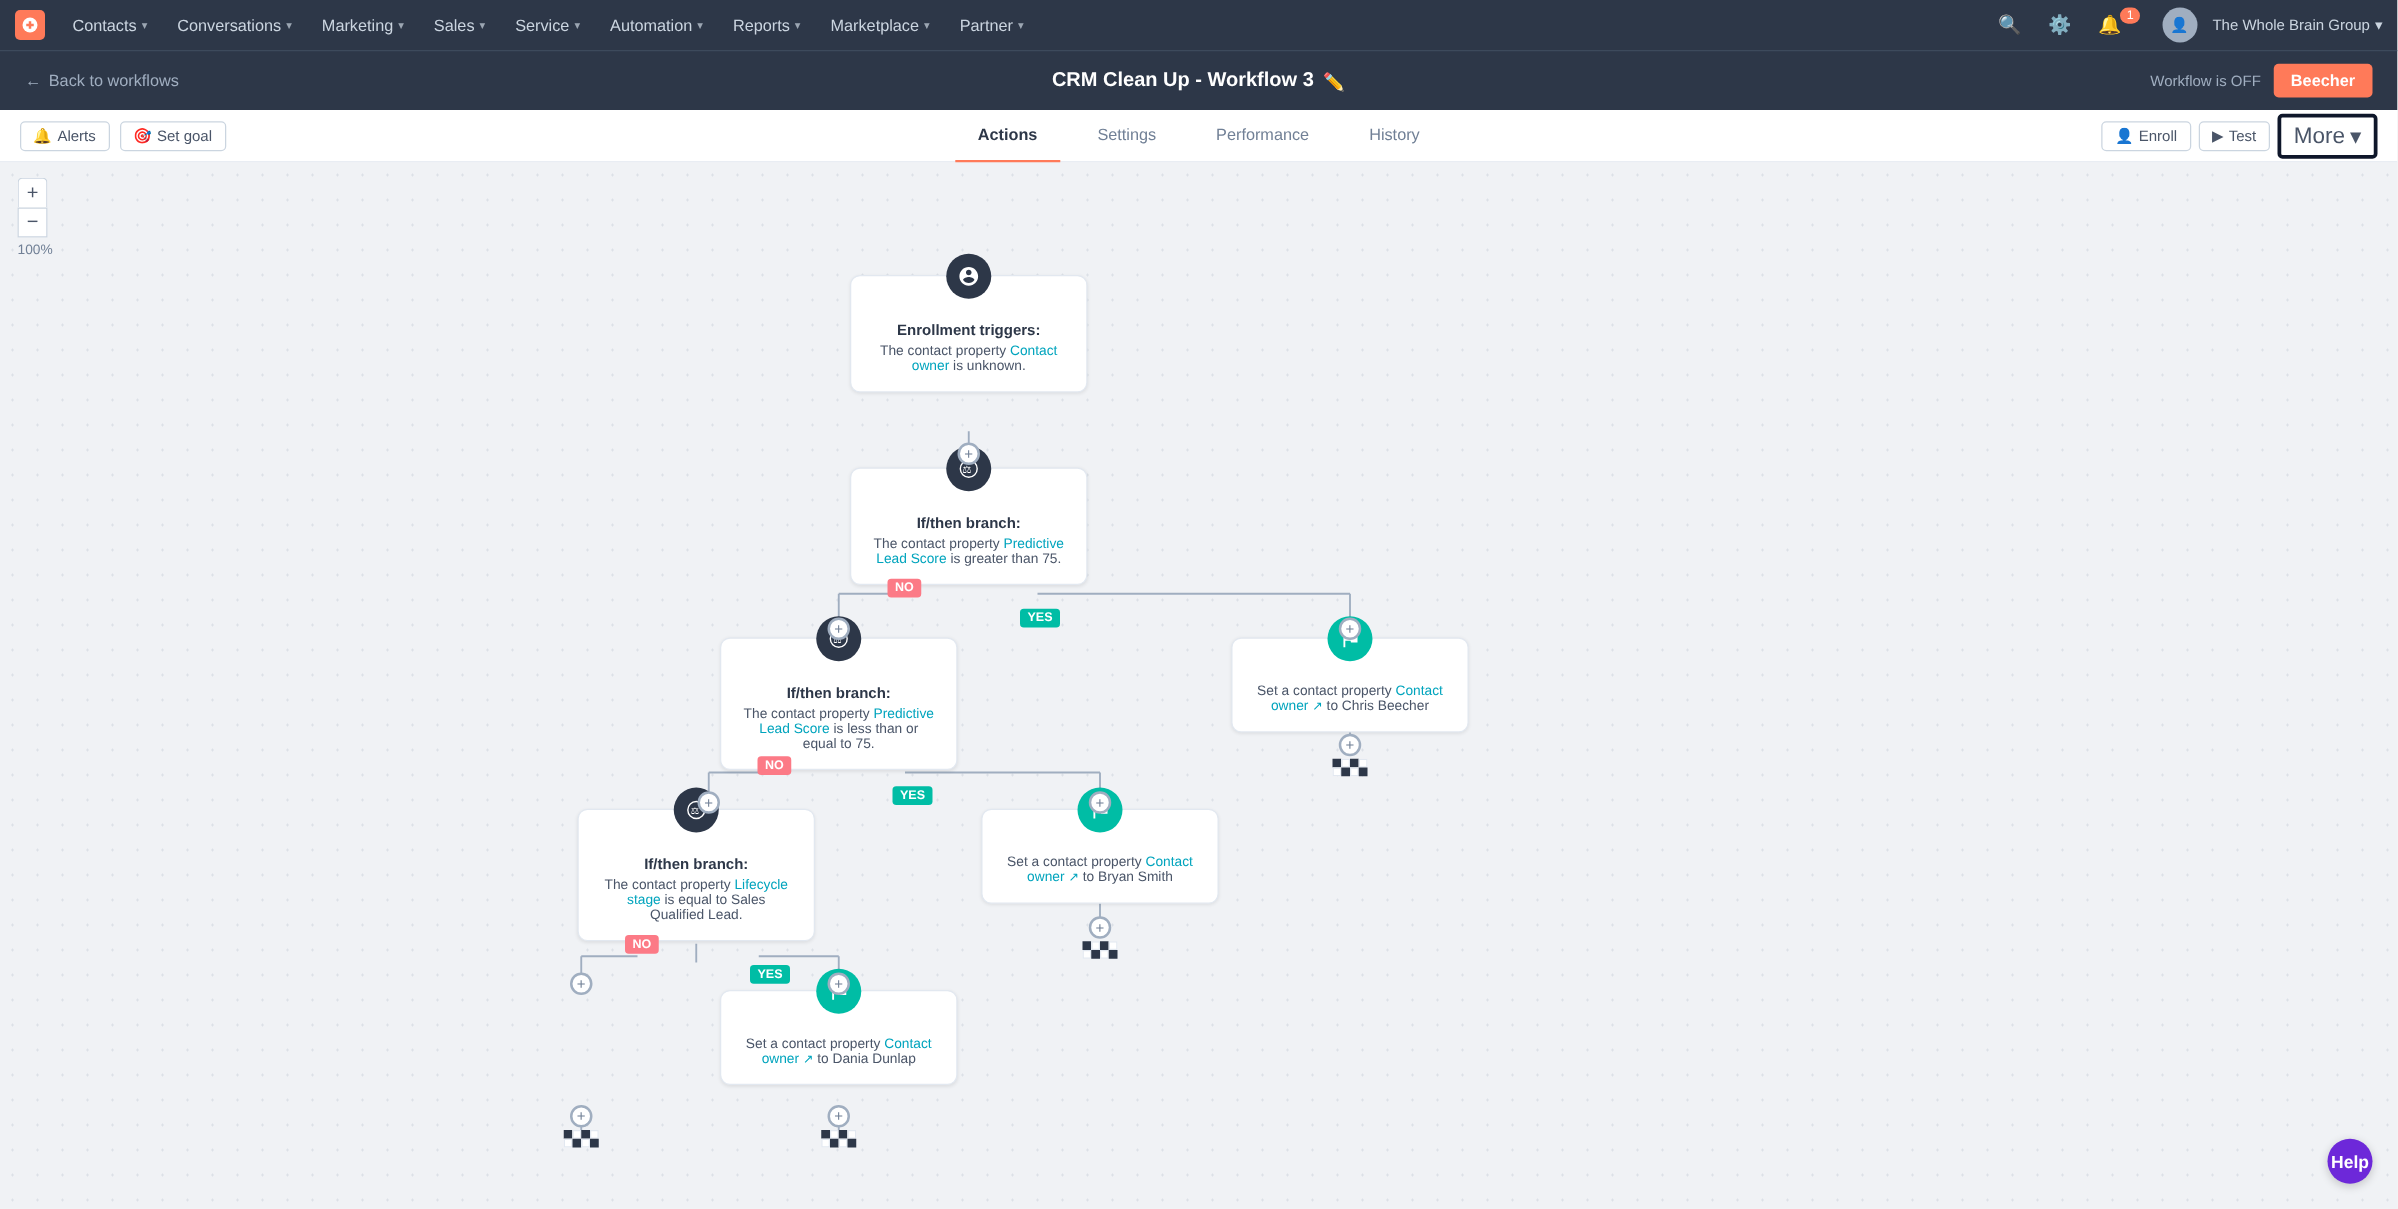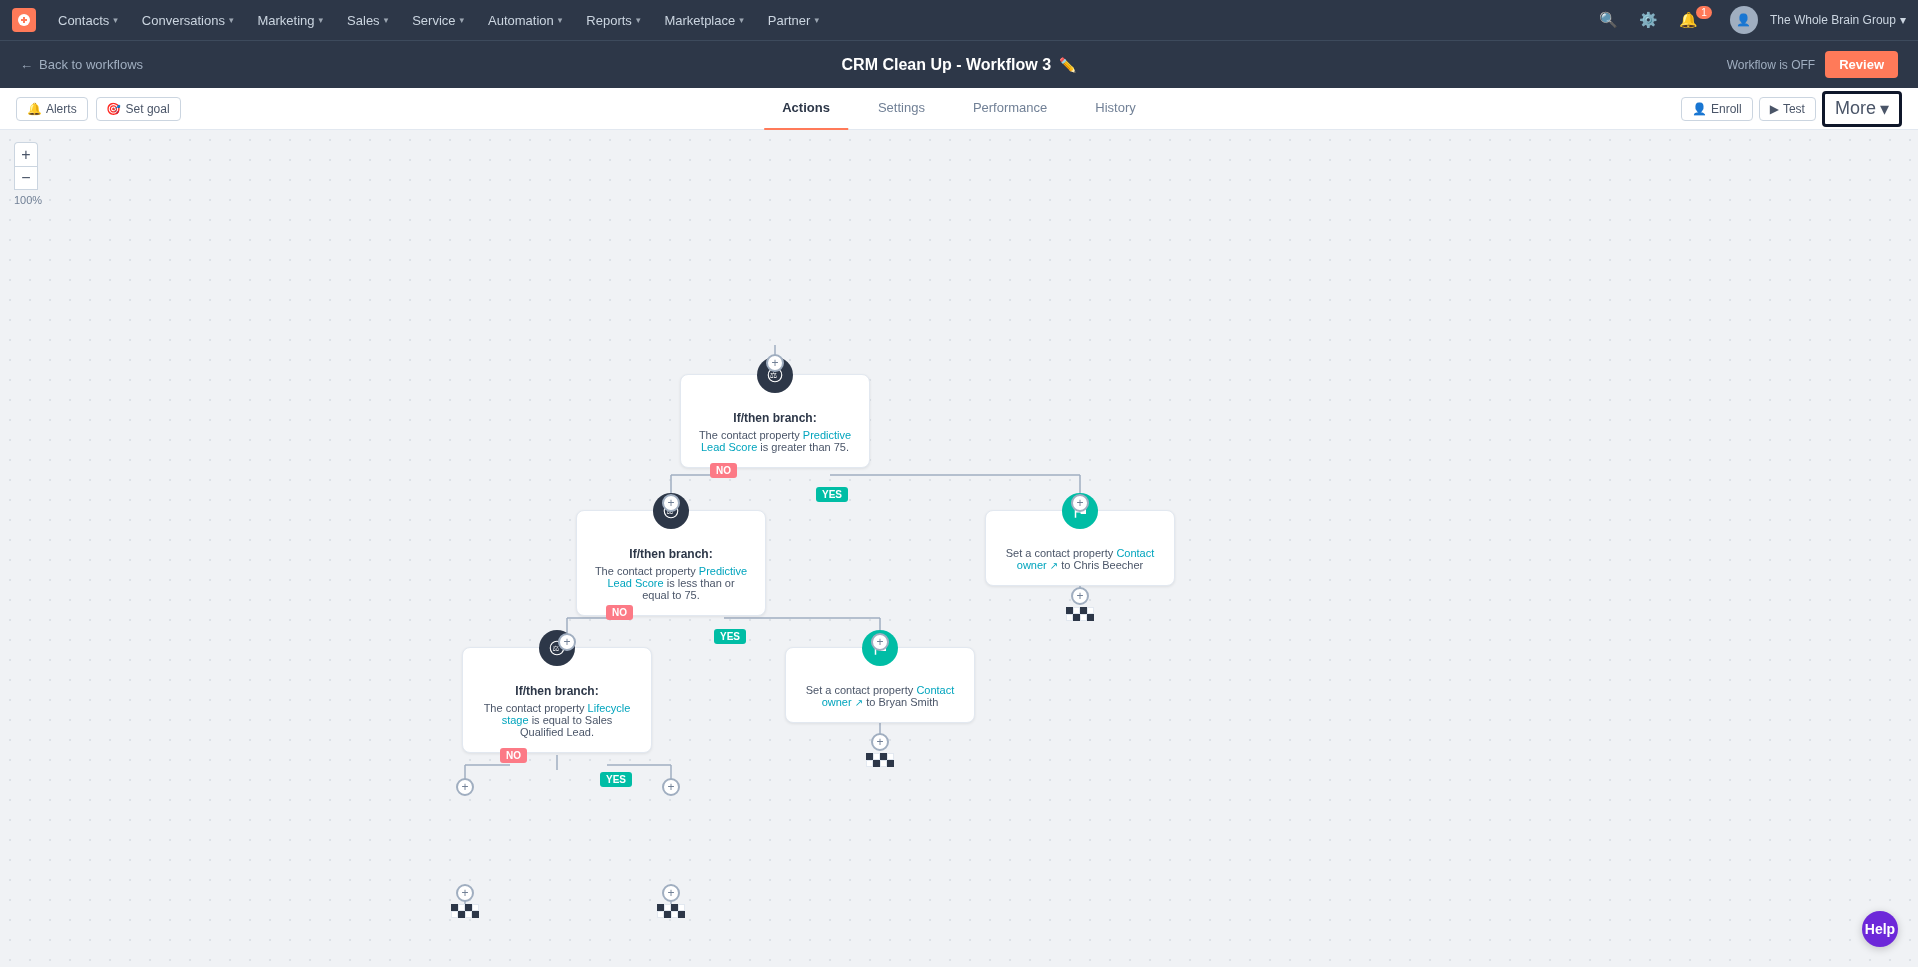--- a/index.html
+++ b/index.html
@@ -437,21 +437,21 @@
   <a class="back-link">
     <span>←</span>
     <span>Back to workflows</span>
   </a>
   <div class="workflow-title-area">
     <span class="workflow-title">CRM Clean Up - Workflow 3</span>
     <span class="edit-icon">✏️</span>
   </div>
   <div class="workflow-actions">
     <span class="workflow-status">Workflow is OFF</span>
-    <button class="btn-review">Review</button>
+    <button class="btn-review">Beecher</button>
   </div>
 </div>
 
 <div class="sub-header">
   <div class="sub-header-left">
     <button class="btn-alerts">
       <span>🔔</span>
       <span>Alerts</span>
     </button>
     <button class="btn-goal">
@@ -519,20 +519,33 @@
 
     <line class="conn-line" x1="1080" y1="445" x2="1080" y2="468"></line>
 
     <line class="conn-line" x1="880" y1="590" x2="880" y2="615"></line>
 
     <line class="conn-line" x1="465" y1="755" x2="465" y2="775"></line>
 
     <line class="conn-line" x1="671" y1="755" x2="671" y2="775"></line>
   </svg>
 
+  <div class="node-card trigger-node" style="text-align:center;">
+    <div class="node-icon-circle dark" style="position:absolute;top:-18px;left:50%;transform:translateX(-50%);">
+      <svg width="18" height="18" viewBox="0 0 24 24" fill="white">
+          <path d="M12 2C6.48 2 2 6.48 2 12s4.48 10 10 10 10-4.48 10-10S17.52 2 12 2zm0 3c1.66 0 3 1.34 3 3s-1.34 3-3 3-3-1.34-3-3 1.34-3 3-3zm0 14.2c-2.5 0-4.71-1.28-6-3.22.03-1.99 4-3.08 6-3.08 1.99 0 5.97 1.09 6 3.08-1.29 1.94-3.5 3.22-6 3.22z"></path>
+        </svg>
+    </div>
+    <div style="margin-top:22px;">
+      <div class="node-header" style="font-weight:600;color:#2d3748;margin-bottom:4px;font-size:12px;">Enrollment triggers:</div>
+      <div style="font-size:11px;color:#4a5568;">
+        <span>The contact property</span> <a class="node-link">Contact owner</a> <span>is unknown.</span>
+      </div>
+    </div>
+  </div>
 
   <div class="plus-connector" style="left:766px;top:224px;">+</div>
 
   <div class="node-card ifthen-node-1" style="text-align:center;top:244px;">
     <div class="node-icon-circle dark" style="position:absolute;top:-18px;left:50%;transform:translateX(-50%);">
       <svg width="18" height="18" viewBox="0 0 24 24" fill="white">
           <circle cx="12" cy="12" r="9" stroke="white" stroke-width="1.5" fill="none"></circle>
           <text x="5" y="16" font-size="11" fill="white">⚖</text>
         </svg>
     </div>
@@ -612,20 +625,32 @@
     </div>
   </div>
 
   <div class="branch-label branch-no" style="left:500px;top:618px;">NO</div>
   <div class="branch-label branch-yes" style="left:600px;top:618px;">YES</div>
 
   <div class="plus-connector" style="left:456px;top:648px;">+</div>
   <div class="plus-connector" style="left:662px;top:648px;">+</div>
 
 
+  <div class="node-card setprop-node-4" style="text-align:center;top:662px;">
+    <div class="node-icon-circle teal" style="position:absolute;top:-18px;left:50%;transform:translateX(-50%);">
+      <svg width="18" height="18" viewBox="0 0 24 24" fill="white">
+          <path d="M14.4 6L14 4H5v17h2v-7h5.6l.4 2h7V6z"></path>
+        </svg>
+    </div>
+    <div style="margin-top:22px;">
+      <div style="font-size:11px;color:#4a5568;">
+        <span>Set a contact property</span> <a class="node-link">Contact owner</a> <span style="font-size:10px;color:#00a4bd;cursor:pointer;">↗</span> <span>to Dania Dunlap</span>
+      </div>
+    </div>
+  </div>
 
   <div class="plus-connector" style="left:1071px;top:457px;">+</div>
 
   <div style="position:absolute;left:1066px;top:477px;display:grid;grid-template-columns:repeat(4,7px);grid-template-rows:repeat(2,7px);">
     <div style="width:7px;height:7px;background:#2d3748;"></div>
       <div style="width:7px;height:7px;background:#fff;border:1px solid #e2e8f0;"></div>
       <div style="width:7px;height:7px;background:#2d3748;"></div>
       <div style="width:7px;height:7px;background:#fff;border:1px solid #e2e8f0;"></div>
     <div style="width:7px;height:7px;background:#fff;border:1px solid #e2e8f0;"></div>
       <div style="width:7px;height:7px;background:#2d3748;"></div>

